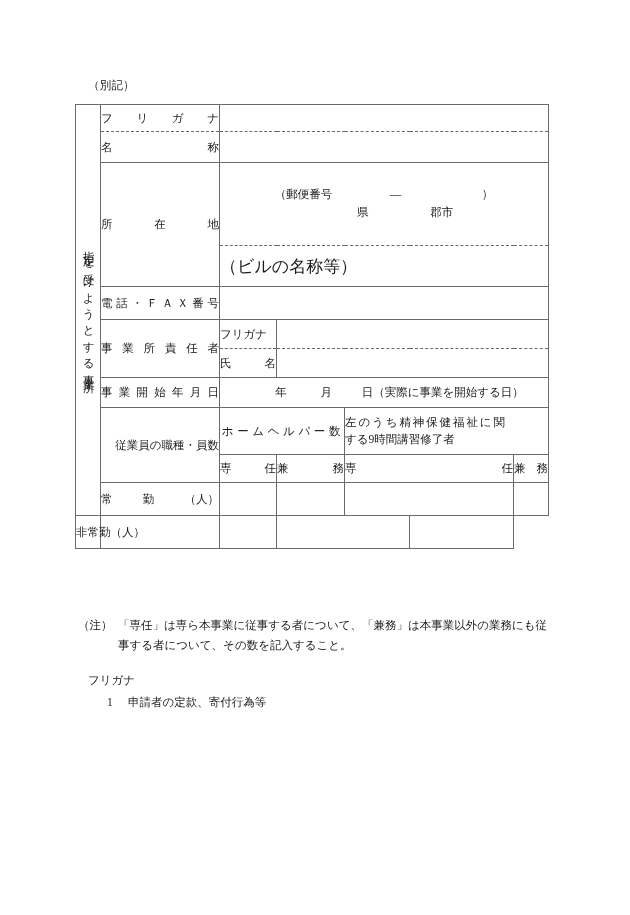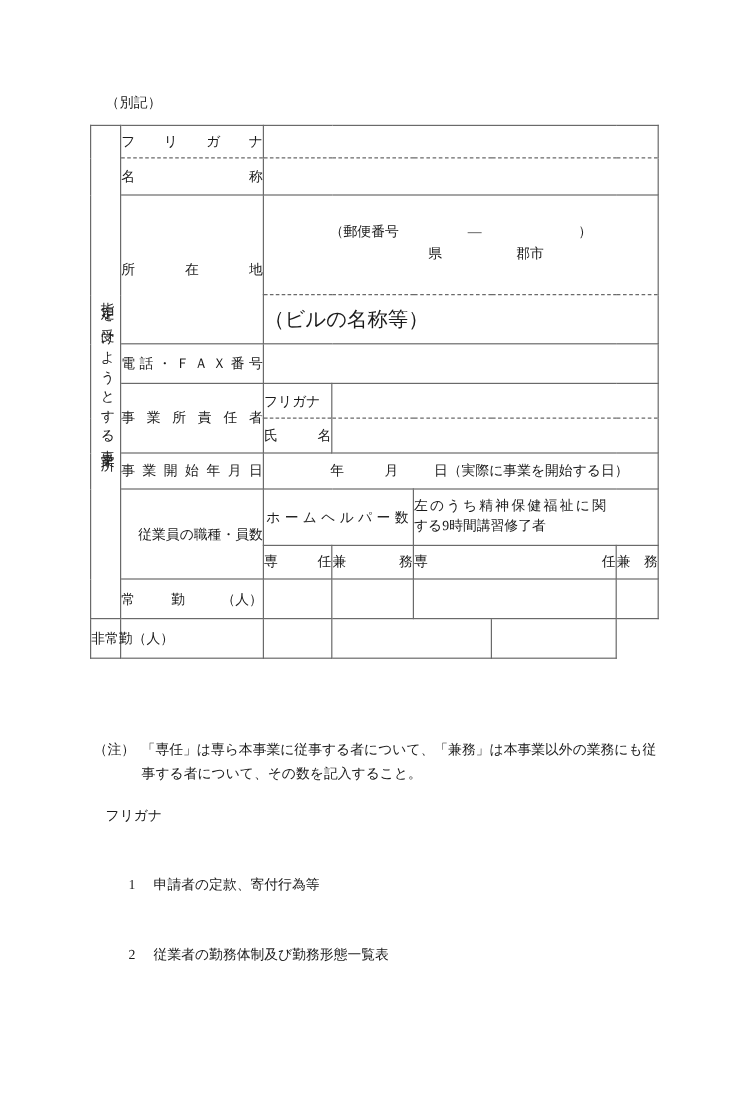--- a/index.html
+++ b/index.html
@@ -145,21 +145,21 @@
     top: 670px;
     font-size: 11.5px;
     line-height: 1.9;
   }
   .attach-title { white-space: nowrap; }
   .attach-list {
     list-style: none;
     margin: 0;
     padding: 0 0 0 19px;
   }
-  .attach-list li { white-space: nowrap; margin-top: 36px; }
+  .attach-list li { white-space: nowrap; }
   .attach-num { display: inline-block; width: 21px; }
 </style>
 </head>
 <body>
 
 <div class="page">
 
   <div class="doc-header">（別記）</div>
 
   <table class="form-table">
@@ -366,19 +366,16 @@
     </div>
     <div class="note-line2">事する者について、その数を記入すること。</div>
   </div>
 
   <div class="attach">
     <div class="attach-title">フリガナ</div>
     <ul class="attach-list">
       <li>
         <span class="attach-num">1</span><span>申請者の定款、寄付行為等</span>
       </li>
-      <li>
-        <span class="attach-num">2</span><span>従業者の勤務体制及び勤務形態一覧表</span>
-      </li>
     </ul>
   </div>
 
 </div>
 
 </body></html>

